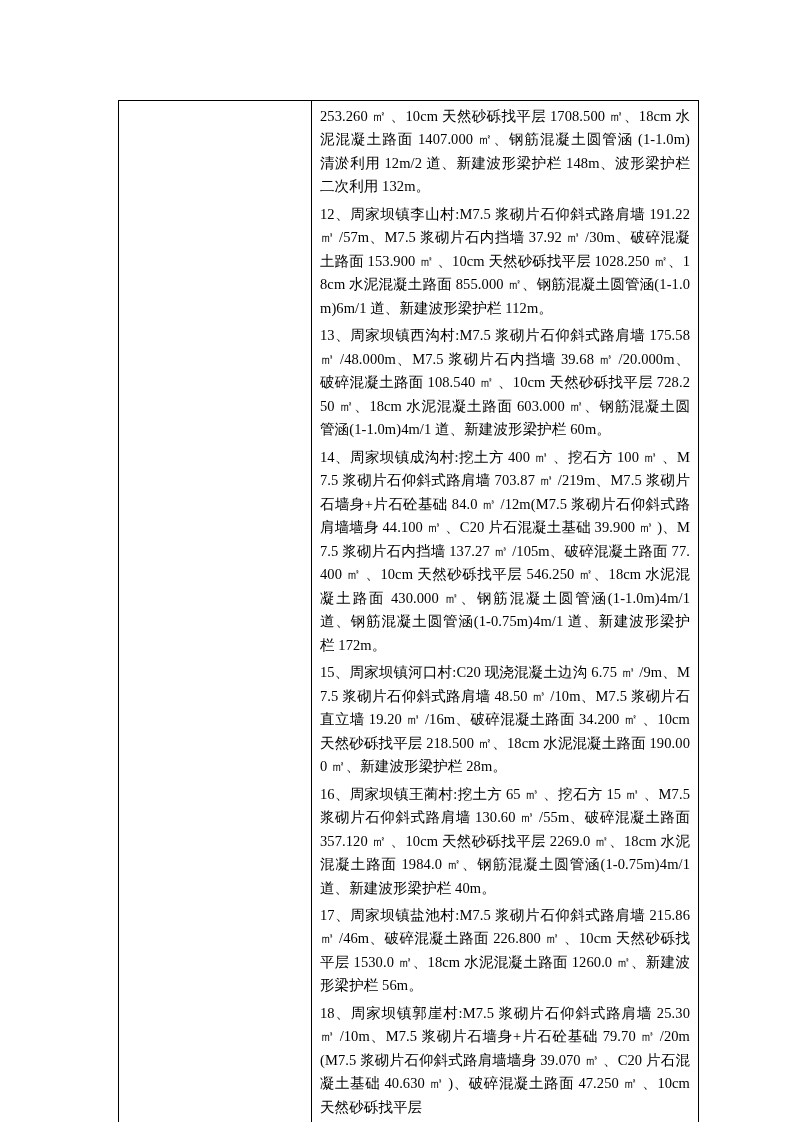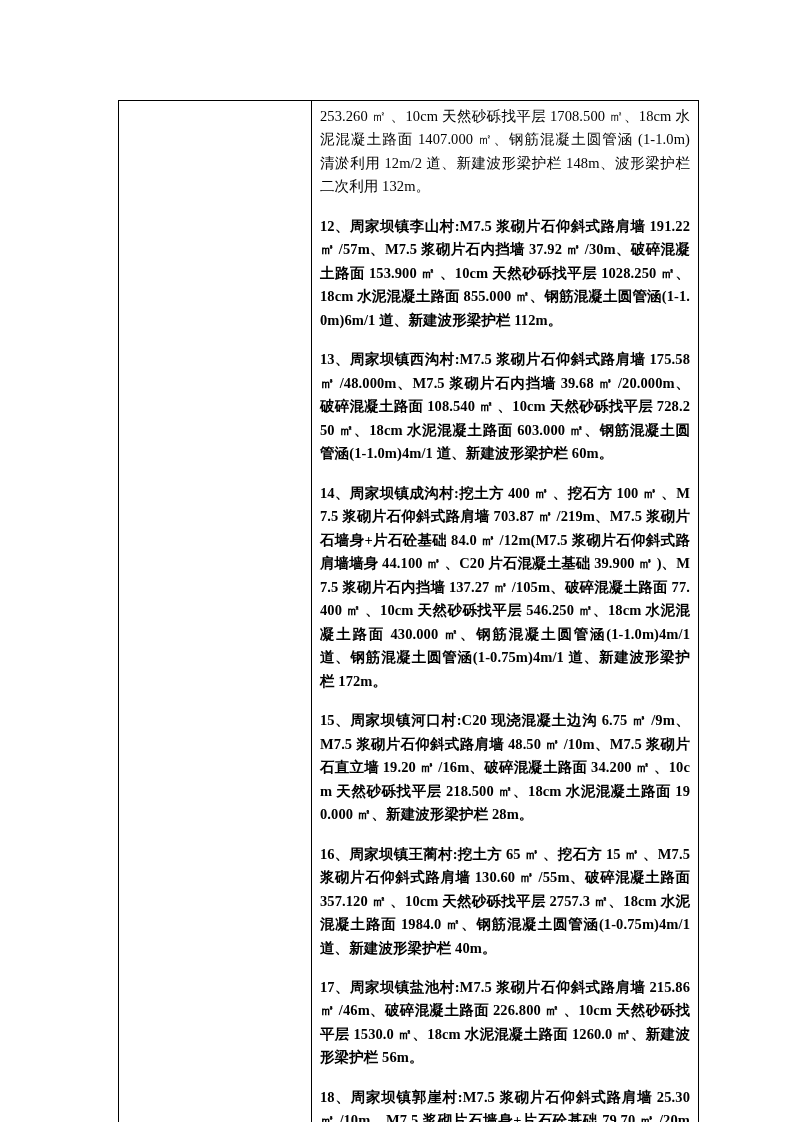--- a/index.html
+++ b/index.html
@@ -46,41 +46,40 @@
   .para {
     font-size: 14.5px;
     line-height: 1.62;
     text-align: justify;
     text-justify: inter-ideograph;
     margin: 0;
     letter-spacing: 0.1px;
     word-break: break-all;
   }
   .para + .para {
-    margin-top: 16px;
-    font-weight: bold;
+    margin-top: 4px;
   }
   .indent {
     text-indent: 0;
   }
 </style>
 </head>
 <body>
 
 <div class="page">
   <table class="doc-table">
     <tbody>
       <tr>
         <td class="col-left"></td>
         <td class="col-right">
           <p class="para">253.260 ㎡ 、10cm 天然砂砾找平层 1708.500 ㎡、18cm 水泥混凝土路面 1407.000 ㎡、钢筋混凝土圆管涵 (1-1.0m) 清淤利用 12m/2 道、新建波形梁护栏 148m、波形梁护栏二次利用 132m。</p>
           <p class="para indent">12、周家坝镇李山村:M7.5 浆砌片石仰斜式路肩墙 191.22 ㎥ /57m、M7.5 浆砌片石内挡墙 37.92 ㎥ /30m、破碎混凝土路面 153.900 ㎡ 、10cm 天然砂砾找平层 1028.250 ㎡、18cm 水泥混凝土路面 855.000 ㎡、钢筋混凝土圆管涵(1-1.0m)6m/1 道、新建波形梁护栏 112m。</p>
           <p class="para indent">13、周家坝镇西沟村:M7.5 浆砌片石仰斜式路肩墙 175.58 ㎥ /48.000m、M7.5 浆砌片石内挡墙 39.68 ㎥ /20.000m、破碎混凝土路面 108.540 ㎡ 、10cm 天然砂砾找平层 728.250 ㎡、18cm 水泥混凝土路面 603.000 ㎡、钢筋混凝土圆管涵(1-1.0m)4m/1 道、新建波形梁护栏 60m。</p>
           <p class="para indent">14、周家坝镇成沟村:挖土方 400 ㎥ 、挖石方 100 ㎥ 、M7.5 浆砌片石仰斜式路肩墙 703.87 ㎥ /219m、M7.5 浆砌片石墙身+片石砼基础 84.0 ㎥ /12m(M7.5 浆砌片石仰斜式路肩墙墙身 44.100 ㎥ 、C20 片石混凝土基础 39.900 ㎥ )、M7.5 浆砌片石内挡墙 137.27 ㎥ /105m、破碎混凝土路面 77.400 ㎡ 、10cm 天然砂砾找平层 546.250 ㎡、18cm 水泥混凝土路面 430.000 ㎡、钢筋混凝土圆管涵(1-1.0m)4m/1 道、钢筋混凝土圆管涵(1-0.75m)4m/1 道、新建波形梁护栏 172m。</p>
           <p class="para indent">15、周家坝镇河口村:C20 现浇混凝土边沟 6.75 ㎥ /9m、M7.5 浆砌片石仰斜式路肩墙 48.50 ㎥ /10m、M7.5 浆砌片石直立墙 19.20 ㎥ /16m、破碎混凝土路面 34.200 ㎡ 、10cm 天然砂砾找平层 218.500 ㎡、18cm 水泥混凝土路面 190.000 ㎡、新建波形梁护栏 28m。</p>
-          <p class="para indent">16、周家坝镇王蔺村:挖土方 65 ㎥ 、挖石方 15 ㎥ 、M7.5 浆砌片石仰斜式路肩墙 130.60 ㎥ /55m、破碎混凝土路面 357.120 ㎡ 、10cm 天然砂砾找平层 2757.3 ㎡、18cm 水泥混凝土路面 1984.0 ㎡、钢筋混凝土圆管涵(1-0.75m)4m/1 道、新建波形梁护栏 40m。</p>
+          <p class="para indent">16、周家坝镇王蔺村:挖土方 65 ㎥ 、挖石方 15 ㎥ 、M7.5 浆砌片石仰斜式路肩墙 130.60 ㎥ /55m、破碎混凝土路面 357.120 ㎡ 、10cm 天然砂砾找平层 2269.0 ㎡、18cm 水泥混凝土路面 1984.0 ㎡、钢筋混凝土圆管涵(1-0.75m)4m/1 道、新建波形梁护栏 40m。</p>
           <p class="para indent">17、周家坝镇盐池村:M7.5 浆砌片石仰斜式路肩墙 215.86 ㎥ /46m、破碎混凝土路面 226.800 ㎡ 、10cm 天然砂砾找平层 1530.0 ㎡、18cm 水泥混凝土路面 1260.0 ㎡、新建波形梁护栏 56m。</p>
           <p class="para indent">18、周家坝镇郭崖村:M7.5 浆砌片石仰斜式路肩墙 25.30 ㎥ /10m、M7.5 浆砌片石墙身+片石砼基础 79.70 ㎥ /20m(M7.5 浆砌片石仰斜式路肩墙墙身 39.070 ㎥ 、C20 片石混凝土基础 40.630 ㎥ )、破碎混凝土路面 47.250 ㎡ 、10cm 天然砂砾找平层</p>
         </td>
       </tr>
     </tbody>
   </table>
 </div>
 
 </body></html>

